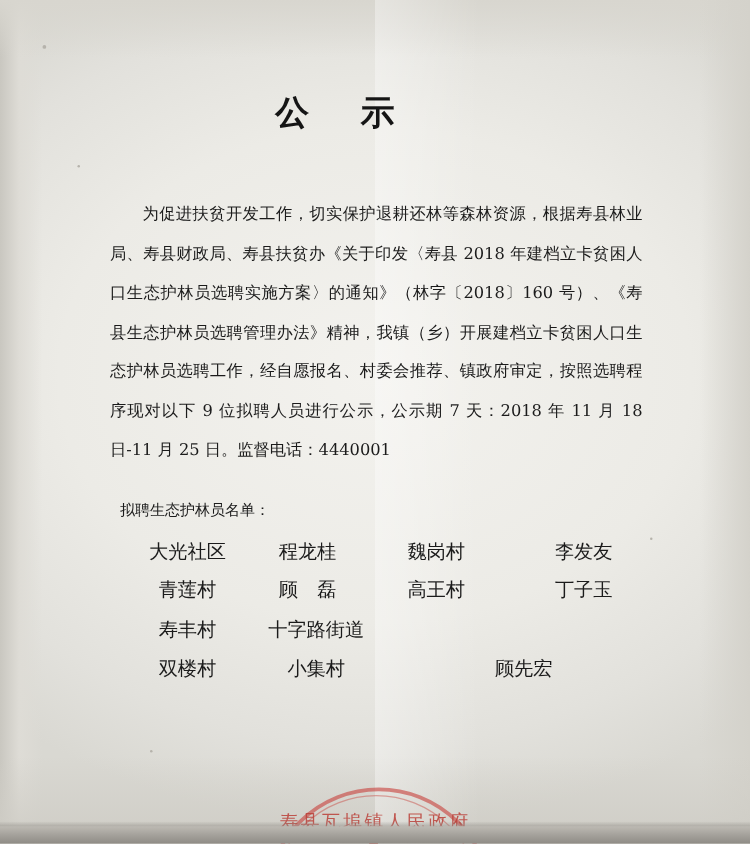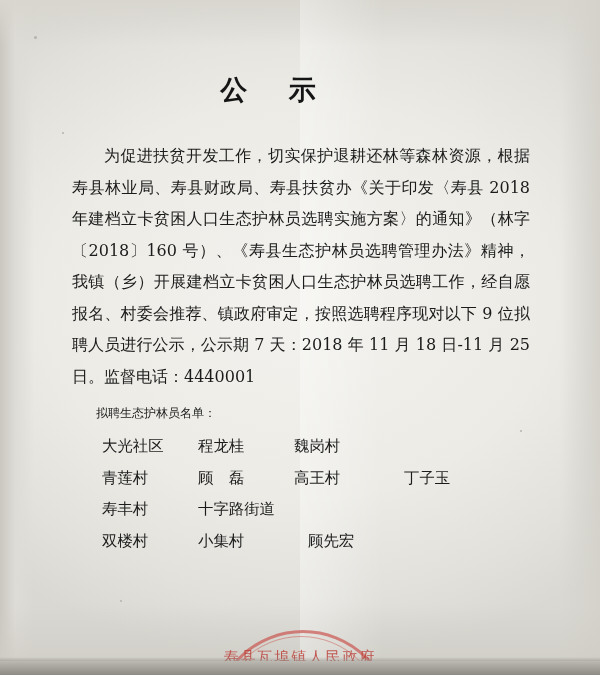--- a/index.html
+++ b/index.html
@@ -94,39 +94,40 @@
   }
 
   .body-block {
     position: absolute;
     left: 72px;
     top: 140px;
     width: 458px;
   }
 
   .para {
-    font-size: 16px;
+    font-size: 13px;
     line-height: 31.5px;
     text-align: justify;
     text-justify: inter-ideograph;
     text-indent: 2em;
     color: #1b1b1b;
-    margin: 0;
+    margin: 16px;
   }
 
   .subhead {
     font-size: 12px;
     line-height: 31px;
     text-indent: 2em;
     margin: 6px 0 2px 0;
     color: #1b1b1b;
   }
 
   .roster {
     margin-top: 2px;
+    text-align: center;
   }
   .roster-row {
     display: flex;
     font-size: 15.4px;
     line-height: 31.5px;
     padding-left: 30px;
     color: #1b1b1b;
   }
   .cell-village {
     width: 96px;
@@ -218,20 +219,21 @@
       <p class="para">为促进扶贫开发工作，切实保护退耕还林等森林资源，根据寿县林业局、寿县财政局、寿县扶贫办《关于印发〈寿县 2018 年建档立卡贫困人口生态护林员选聘实施方案〉的通知》（林字〔2018〕160 号）、《寿县生态护林员选聘管理办法》精神，我镇（乡）开展建档立卡贫困人口生态护林员选聘工作，经自愿报名、村委会推荐、镇政府审定，按照选聘程序现对以下 9 位拟聘人员进行公示，公示期 7 天：2018 年 11 月 18 日-11 月 25 日。监督电话：4440001</p>
 
       <div class="subhead">拟聘生态护林员名单：</div>
 
       <div class="roster">
 
         <div class="roster-row">
           <span class="cell-village">大光社区</span>
           <span class="cell-name">程龙桂</span>
           <span class="cell-village2">魏岗村</span>
+          <span class="cell-name2">李发友</span>
         </div>
 
         <div class="roster-row">
           <span class="cell-village">青莲村</span>
           <span class="cell-name">顾　磊</span>
           <span class="cell-village2">高王村</span>
           <span class="cell-name2">丁子玉</span>
         </div>
 
         <div class="roster-row">

